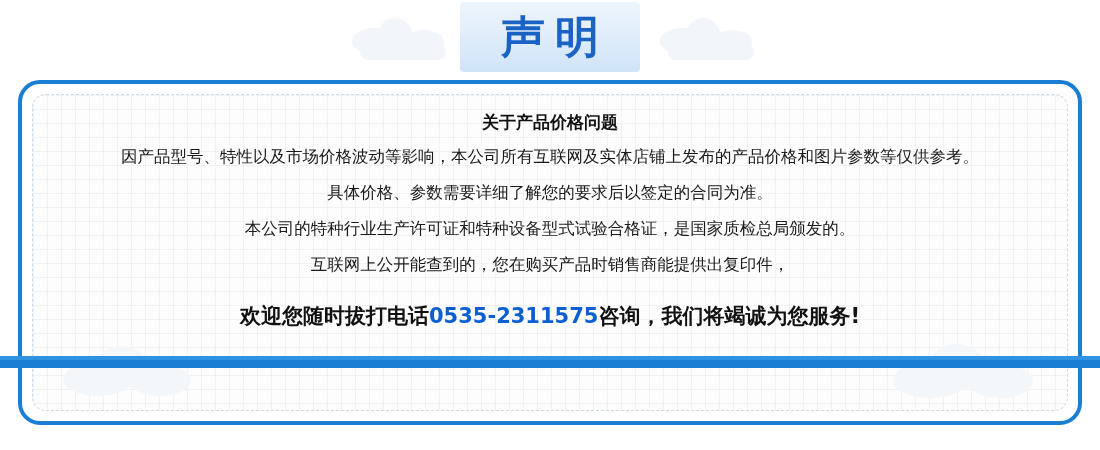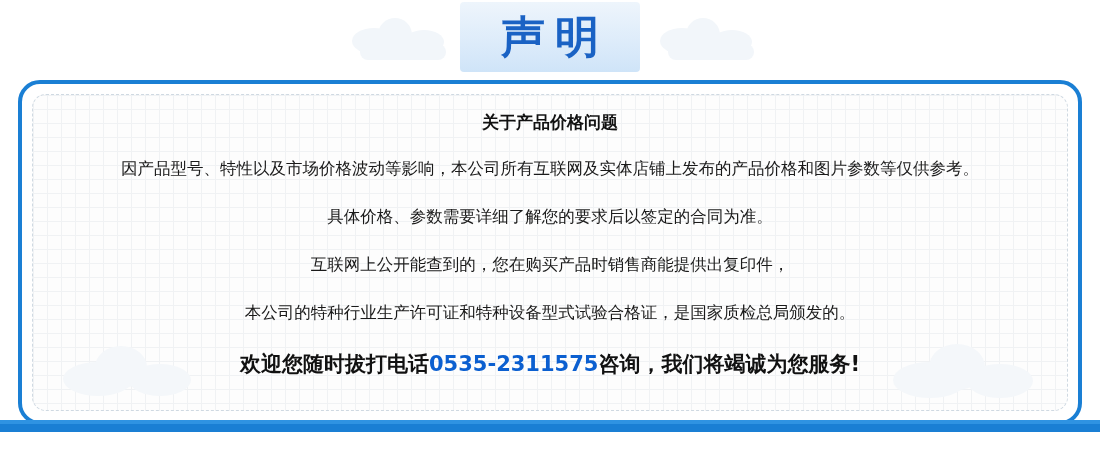--- a/index.html
+++ b/index.html
@@ -10,21 +10,21 @@
     width: 1100px;
     height: 450px;
     background: #ffffff;
     font-family: "Liberation Sans", sans-serif;
     overflow: hidden;
   }
 
   .page {
     position: relative;
     width: 1100px;
-    height: 432px;
+    height: 368px;
     box-sizing: border-box;
   }
 
   
   .title-area {
     position: relative;
     height: 78px;
     width: 100%;
   }
 
@@ -133,21 +133,21 @@
     font-weight: bold;
     color: #111111;
     line-height: 34px;
     margin: 0;
   }
 
   .para {
     font-size: 16.5px;
     line-height: 36px;
     color: #1a1a1a;
-    margin: 12px;
+    margin: 0;
     white-space: nowrap;
   }
 
   .contact {
     font-size: 21px;
     font-weight: bold;
     color: #111111;
     line-height: 38px;
     margin-top: 14px;
     white-space: nowrap;
@@ -204,22 +204,22 @@
       <span class="wm w4"></span>
       <span class="wm w5"></span>
       <span class="wm w6"></span>
 
       <div class="content">
 
         <p class="section-head">关于产品价格问题</p>
         <p class="para">因产品型号、特性以及市场价格波动等影响，本公司所有互联网及实体店铺上发布的产品价格和图片参数等仅供参考。</p>
         <p class="para">具体价格、参数需要详细了解您的要求后以签定的合同为准。</p>
 
+        <p class="para">本公司的特种行业生产许可证和特种设备型式试验合格证，是国家质检总局颁发的。</p>
         <p class="para">互联网上公开能查到的，您在购买产品时销售商能提供出复印件，</p>
-        <p class="para">本公司的特种行业生产许可证和特种设备型式试验合格证，是国家质检总局颁发的。</p>
 
         <p class="contact">
           <span>欢迎您随时拔打电话</span><span class="phone">0535-2311575</span><span>咨询，我们将竭诚为您服务!</span>
         </p>
 
       </div>
     </div>
   </div>
 
   <div class="bottom-bar">

